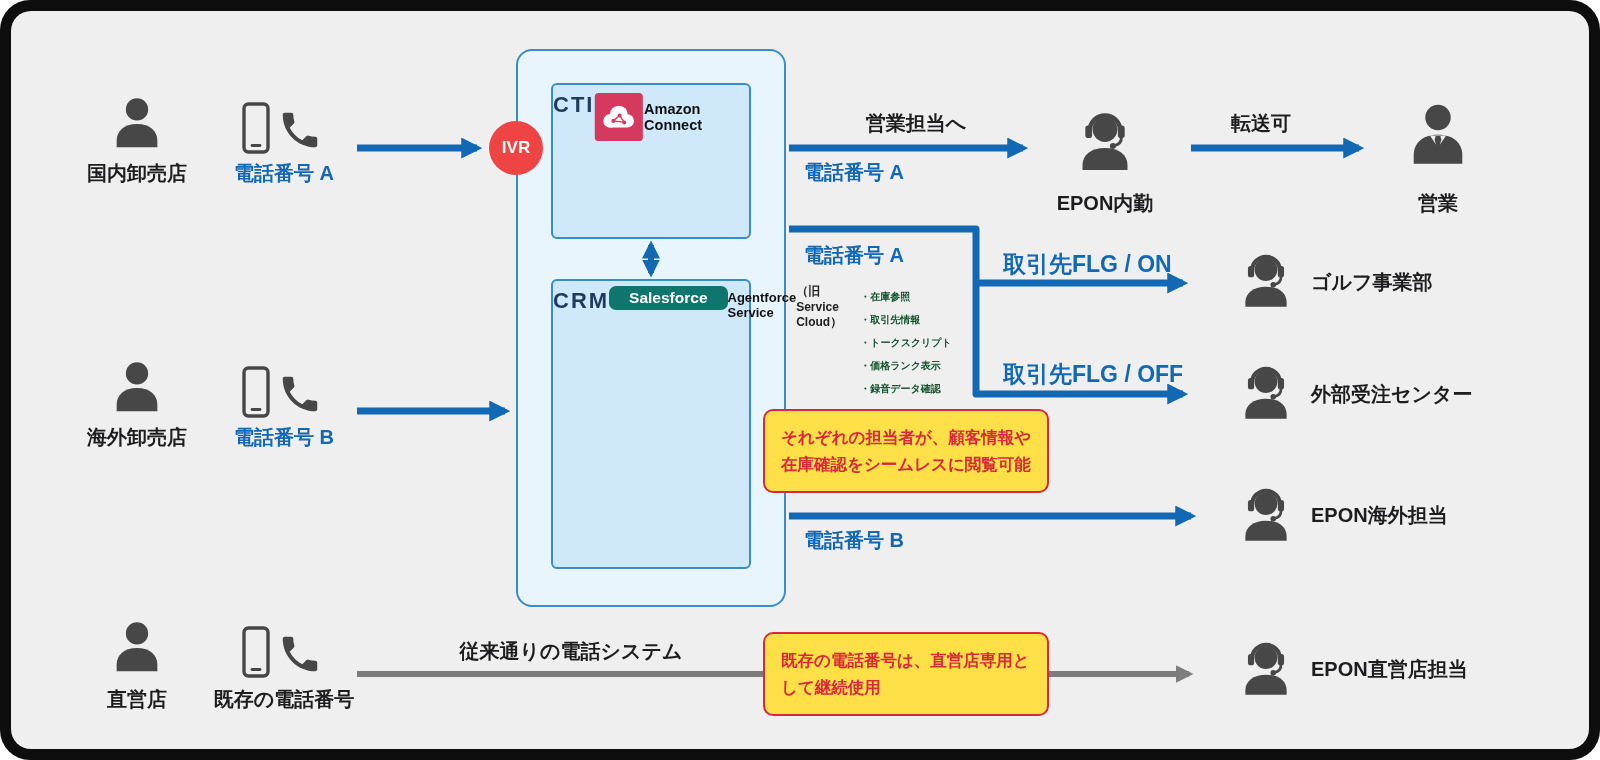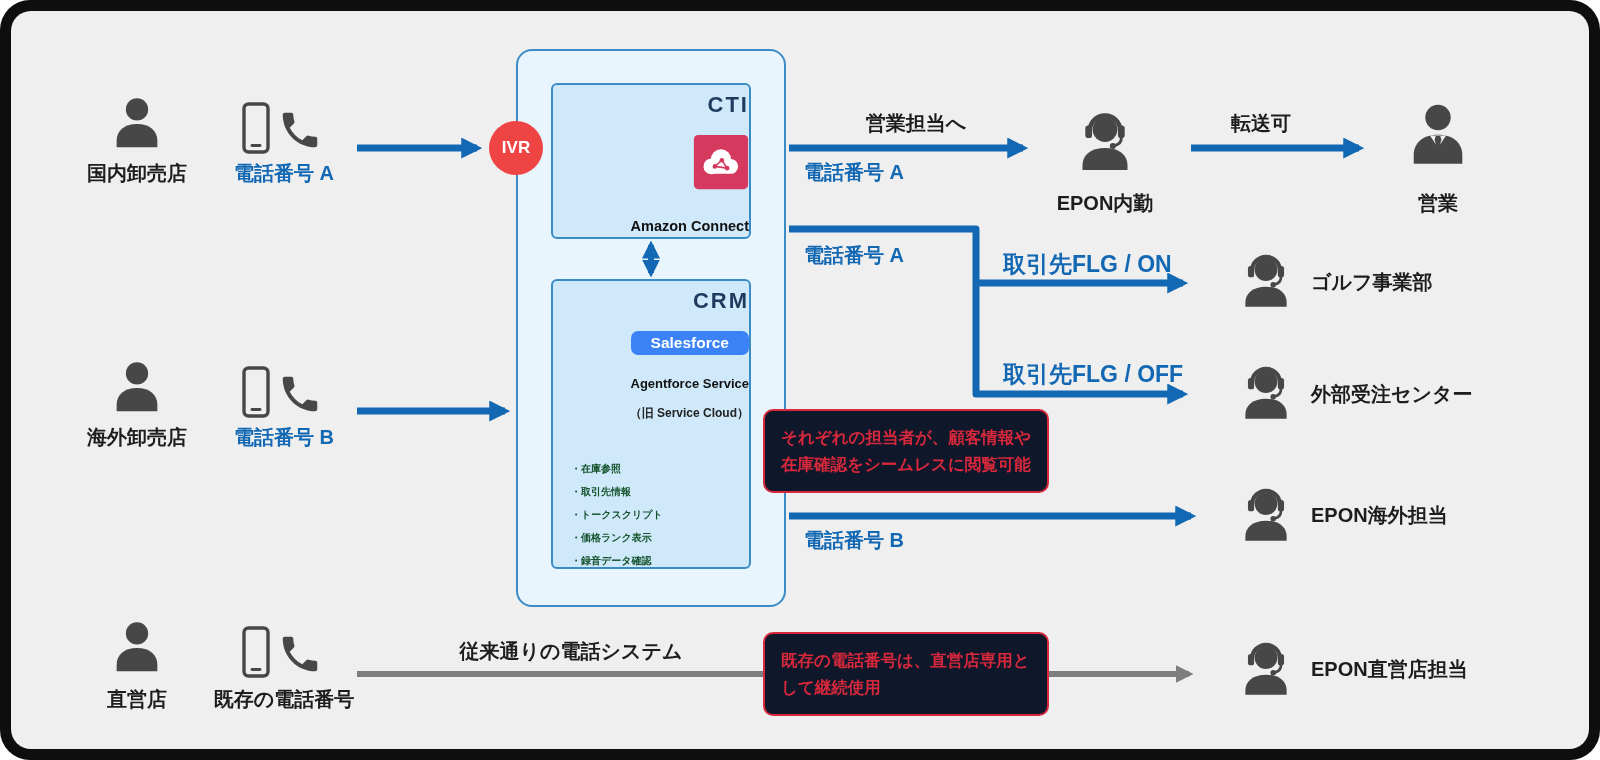--- a/index.html
+++ b/index.html
@@ -5,33 +5,33 @@
   html,body{margin:0;padding:0;background:#ffffff;font-family:"Liberation Sans","DejaVu Sans",sans-serif;}
   .frame{width:1600px;height:760px;background:#0e0e0e;border-radius:30px;padding:11px;box-sizing:border-box;}
   .canvas{position:relative;width:100%;height:100%;background:#efeff0;border-radius:20px;overflow:hidden;}
   .abs{position:absolute;}
   .icon{color:#474747;display:block;}
   .lbl{position:absolute;font-weight:700;font-size:20px;color:#1d1d1f;text-align:center;white-space:nowrap;line-height:1.2;}
   .lbl.blue{color:#1268b3;}
   .lbl.leftal{text-align:left;}
   .lbl.flg{font-size:23px;color:#1268b3;}
   .container{position:absolute;left:505px;top:38px;width:270px;height:558px;background:#e9f5fd;border:2px solid #3a8cc7;border-radius:16px;box-sizing:border-box;z-index:1;}
-  .sysbox{position:absolute;background:#cfe9fa;border:2px solid #3a8cc7;border-radius:6px;box-sizing:border-box;display:flex;flex-direction:column;align-items:flex-end;z-index:2;gap:12px;}
+  .sysbox{position:absolute;background:#cfe9fa;border:2px solid #3a8cc7;border-radius:6px;box-sizing:border-box;display:flex;flex-direction:row;align-items:flex-start;z-index:2;}
   .sysbox .title{font-weight:800;font-size:22px;color:#1e3a5c;letter-spacing:2px;margin-top:7px;}
   .ac-label{font-weight:700;font-size:14.5px;color:#111;margin-top:16px;}
-  .sf-badge{background:#3b82f6;color:#fff;font-weight:700;font-size:15.5px;padding:3px 20px;border-radius:7px;margin-top:5px;}
+  .sf-badge{background:#0f766e;color:#fff;font-weight:700;font-size:15.5px;padding:3px 20px;border-radius:7px;margin-top:5px;}
   .svc-name{font-weight:700;font-size:13px;color:#111;margin-top:9px;}
   .svc-sub{font-weight:600;font-size:12px;color:#222;margin-top:2px;}
   .features{width:100%;box-sizing:border-box;padding:4px 10px 0 18px;}
   .features div{font-size:10px;font-weight:600;color:#14532d;line-height:23px;white-space:nowrap;}
   .ivr{position:absolute;left:478px;top:110px;width:54px;height:54px;border-radius:50%;background:#ef4444;color:#fff;font-weight:800;font-size:17px;display:flex;align-items:center;justify-content:center;z-index:6;}
   .overlay{position:absolute;left:0;top:0;width:1600px;height:760px;z-index:5;pointer-events:none;}
   .overlay .blue{stroke:#1268b3;stroke-width:7;fill:none;stroke-linejoin:round;}
   .overlay .gray{stroke:#7d7d7d;stroke-width:6;fill:none;}
-  .callout{position:absolute;width:286px;height:84px;background:#0f172a;border:2.5px solid #d7283c;border-radius:10px;box-sizing:border-box;padding:13px 16px;z-index:7;}
+  .callout{position:absolute;width:286px;height:84px;background:#fde047;border:2.5px solid #d7283c;border-radius:10px;box-sizing:border-box;padding:13px 16px;z-index:7;}
   .callout div{color:#d7283c;font-weight:700;font-size:16.5px;line-height:1.65;white-space:nowrap;}
   .z4{z-index:4;}
 </style>
 </head>
 <body>
 
 <svg width="0" height="0" style="position:absolute" aria-hidden="true">
   <defs>
     <symbol id="sym-person" viewBox="0 0 64 64">
       <circle cx="32" cy="17" r="11.5" fill="currentColor"></circle>

